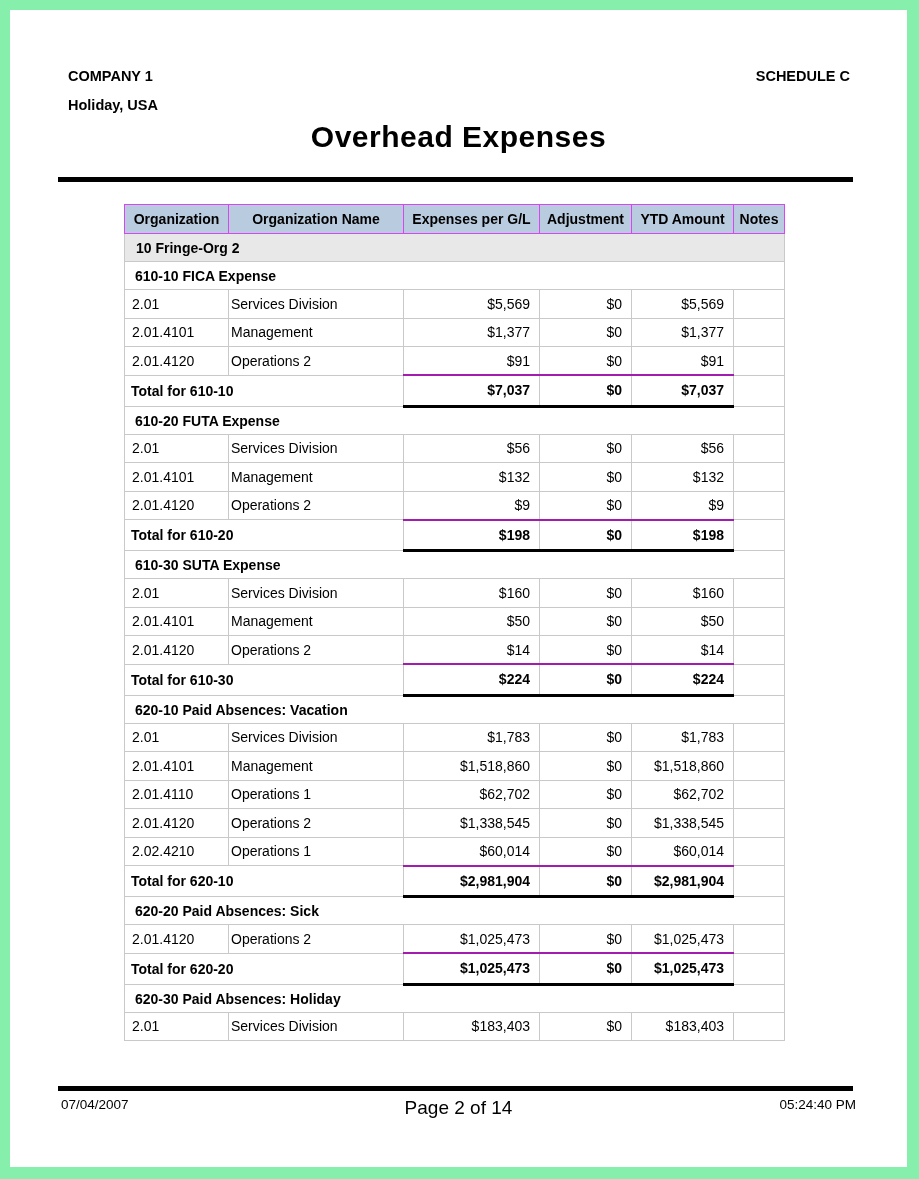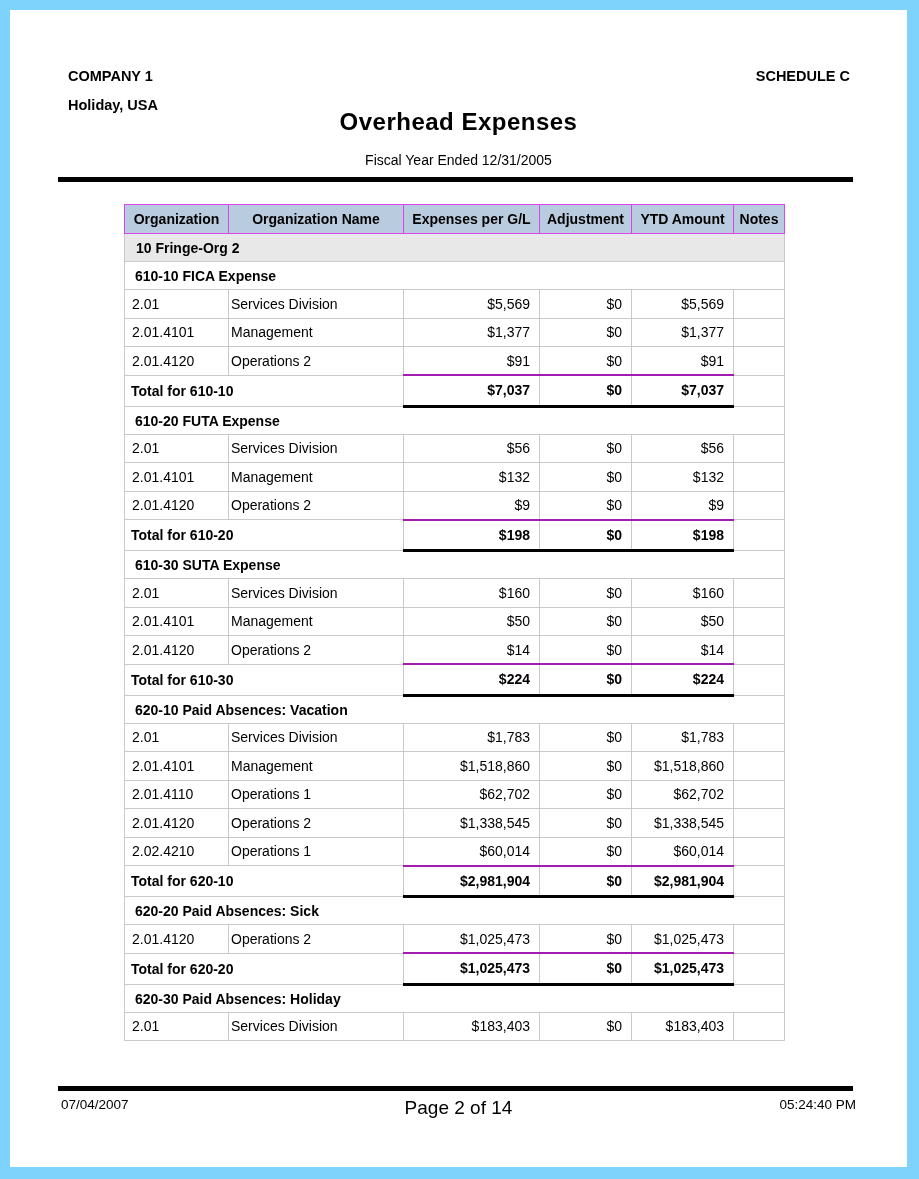--- a/index.html
+++ b/index.html
@@ -3,34 +3,34 @@
 <meta charset="utf-8">
 <style>
   * { box-sizing: border-box; margin: 0; padding: 0; }
   html, body { background: #000; }
   body { font-family: "Liberation Sans", sans-serif; color: #000; }
 
   .frame {
     position: relative;
     width: 919px;
     height: 1179px;
-    background: #7dd3fc;
+    background: #86efac;
     overflow: hidden;
   }
   .page {
     position: absolute;
     left: 10px; top: 10px;
     width: 897px; height: 1157px;
     background: #ffffff;
   }
 
   .company   { position: absolute; left: 58px;  top: 58px;  font-size: 14.5px; font-weight: bold; }
   .location  { position: absolute; left: 58px;  top: 87px;  font-size: 14.5px; font-weight: bold; }
   .schedule  { position: absolute; right: 57px; top: 58px;  font-size: 14.5px; font-weight: bold; }
-  .title     { position: absolute; left: 0; right: 0; top: 98px; text-align: center; font-size: 24px; font-weight: bold; letter-spacing: 0.5px; }
+  .title     { position: absolute; left: 0; right: 0; top: 110px; text-align: center; font-size: 30px; font-weight: bold; letter-spacing: 0.5px; }
   .subtitle  { position: absolute; left: 0; right: 0; top: 142px; text-align: center; font-size: 14px; }
 
   .rule { position: absolute; left: 48px; width: 795px; height: 5px; background: #000; }
   .rule-top    { top: 167px; }
   .rule-bottom { top: 1076px; }
 
   .table-wrap { position: absolute; left: 114px; top: 194px; width: 661px; }
 
   table.report {
     border-collapse: collapse;
@@ -85,21 +85,20 @@
 </head>
 <body>
 
 <div class="frame">
   <div class="page">
 
     <div class="company">COMPANY 1</div>
     <div class="location">Holiday, USA</div>
     <div class="schedule">SCHEDULE C</div>
     <div class="title">Overhead Expenses</div>
-    <div class="subtitle">Fiscal Year Ended 12/31/2005</div>
 
     <div class="rule rule-top"></div>
 
     <div class="table-wrap">
       <table class="report">
         <colgroup>
             <col style="width: 104px;">
             <col style="width: 175px;">
             <col style="width: 136px;">
             <col style="width: 92px;">

